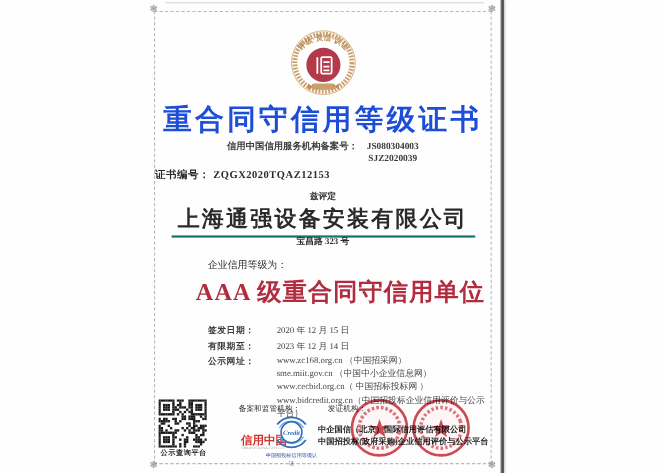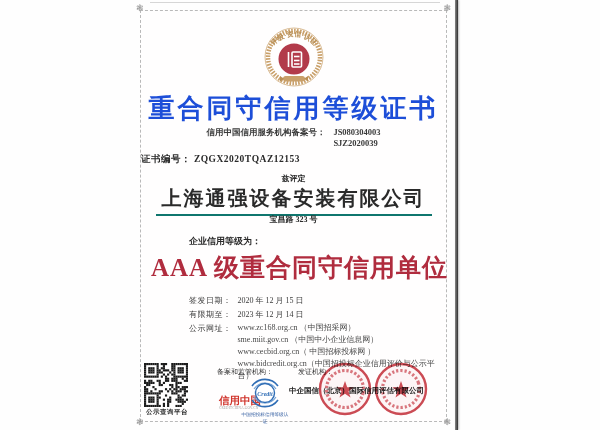--- a/index.html
+++ b/index.html
@@ -13,36 +13,36 @@
         border:1px dashed #b9b9b9;background:#fffefe;}
   .corner{position:absolute;font-size:9px;color:#9a9a9a;line-height:9px;}
   .corner.tl{left:-5px;top:-7px;} .corner.tr{right:-5px;top:-7px;}
   .corner.bl{left:-5px;bottom:-6px;} .corner.br{right:-5px;bottom:-6px;}
 
   .emblem{position:absolute;left:50%;top:6px;transform:translateX(-50%);}
   .title{position:absolute;left:0;top:80px;width:100%;text-align:center;
          font-size:26px;font-weight:900;letter-spacing:3px;}
   .registry{position:absolute;left:0;top:116px;width:100%;display:flex;
             justify-content:center;gap:8px;font-size:8.5px;font-weight:600;color:#3a3a3a;}
-  .registry .vals{display:flex;flex-direction:column;line-height:10.5px;font-weight:600;text-align:left;}
+  .registry .vals{display:flex;flex-direction:column;line-height:10.5px;font-weight:600;text-align:center;}
   .certno{position:absolute;left:0;top:142px;width:100%;
           font-size:9.5px;font-weight:700;letter-spacing:.5px;}
   .preface{position:absolute;left:0;top:162px;width:100%;text-align:center;
            font-size:8px;font-weight:700;}
   .company{position:absolute;left:0;top:174px;width:100%;text-align:center;}
   .company span{display:inline-block;font-size:20px;font-weight:900;letter-spacing:2px;
                 border-bottom:2px solid #0f766e;padding:0 6px 2px 6px;}
   .address{position:absolute;left:0;top:203px;width:100%;text-align:center;
            font-size:8px;font-weight:700;}
-  .grade-label{position:absolute;left:48px;top:224px;font-size:9px;font-weight:700;}
-  .grade{position:absolute;left:6px;top:240px;width:100%;text-align:center;
-         font-size:25px;font-weight:900;letter-spacing:1px;}
+  .grade-label{position:absolute;left:48px;top:224px;font-size:9px;font-weight:400;}
+  .grade{position:absolute;left:16px;top:240px;width:100%;text-align:center;
+         font-size:22px;font-weight:900;letter-spacing:1px;}
   .details{position:absolute;left:48px;top:283px;font-size:8px;color:#3c3c3c;}
   .details .row{display:flex;line-height:14px;}
-  .details .lbl{font-weight:400;letter-spacing:.5px;margin-right:6px;white-space:nowrap;}
+  .details .lbl{font-weight:700;letter-spacing:.5px;margin-right:20px;white-space:nowrap;}
   .details .sitecol{display:flex;flex-direction:column;line-height:12px;color:#474747;}
   .footer{position:absolute;left:0;top:350px;width:100%;height:58px;}
   .qr{position:absolute;left:3px;top:2px;}
   .qr-caption{position:absolute;left:0px;top:47px;width:52px;text-align:center;
               font-size:6.5px;font-weight:700;letter-spacing:.5px;}
   .filing-label{position:absolute;left:57px;top:6px;font-size:7px;color:#333;margin-left:19px;}
   .credit-china{position:absolute;left:78px;top:33px;font-size:10.5px;font-weight:900;color:#d0342c;}
   .credit-china-sub{position:absolute;left:78px;top:45px;font-size:6px;color:#9a9a9a;
                     transform:scale(.55);transform-origin:left top;letter-spacing:.4px;}
   .credit-logo{position:absolute;left:104px;top:12px;}
@@ -373,20 +373,21 @@
         <path d="M33,27 A16,16 0 0 1 7,27" fill="none" stroke="#2f6db5" stroke-width="1.6"></path>
         <path d="M31,24 A13,13 0 0 1 9,24" fill="none" stroke="#6fa0d6" stroke-width="1.1"></path>
         <circle cx="20" cy="20" r="9.5" fill="#ffffff" stroke="#2f6db5" stroke-width="1.4"></circle>
         <text x="20" y="22.5" text-anchor="middle" font-size="6" font-style="italic" font-weight="bold" fill="#2f6db5">Credit</text>
       </svg>
       <div class="credit-logo-sub">中国招投标信用等级认证</div>
 
       <div class="issuer-label">发证机构：</div>
       <div class="issuer">
         <div>中企国信（北京）国际信用评估有限公司</div>
+        <div>中国招投标(政府采购)企业信用评价与公示平台</div>
       </div>
 
       <svg class="seal s1" width="56" height="56" viewBox="0 0 56 56">
         <circle cx="28" cy="28" r="25" fill="rgba(210,60,70,0.05)" stroke="#c4323c" stroke-width="2.4"></circle>
         <circle cx="28" cy="28" r="18.5" fill="none" stroke="#c4323c" stroke-width="3.2" stroke-dasharray="2.4 1.8" opacity=".75" transform="rotate(12 28 28)"></circle>
         <path d="M28,20 l2.2,6.2 6.6,0 -5.3,4 2,6.4 -5.5,-3.9 -5.5,3.9 2,-6.4 -5.3,-4 6.6,0 z" fill="#c4323c"></path>
       </svg>
       <svg class="seal s2" width="56" height="56" viewBox="0 0 56 56">
         <circle cx="28" cy="28" r="25" fill="rgba(210,60,70,0.05)" stroke="#c4323c" stroke-width="2.4"></circle>
         <circle cx="28" cy="28" r="18.5" fill="none" stroke="#c4323c" stroke-width="3.2" stroke-dasharray="2.2 2" opacity=".75" transform="rotate(-20 28 28)"></circle>

